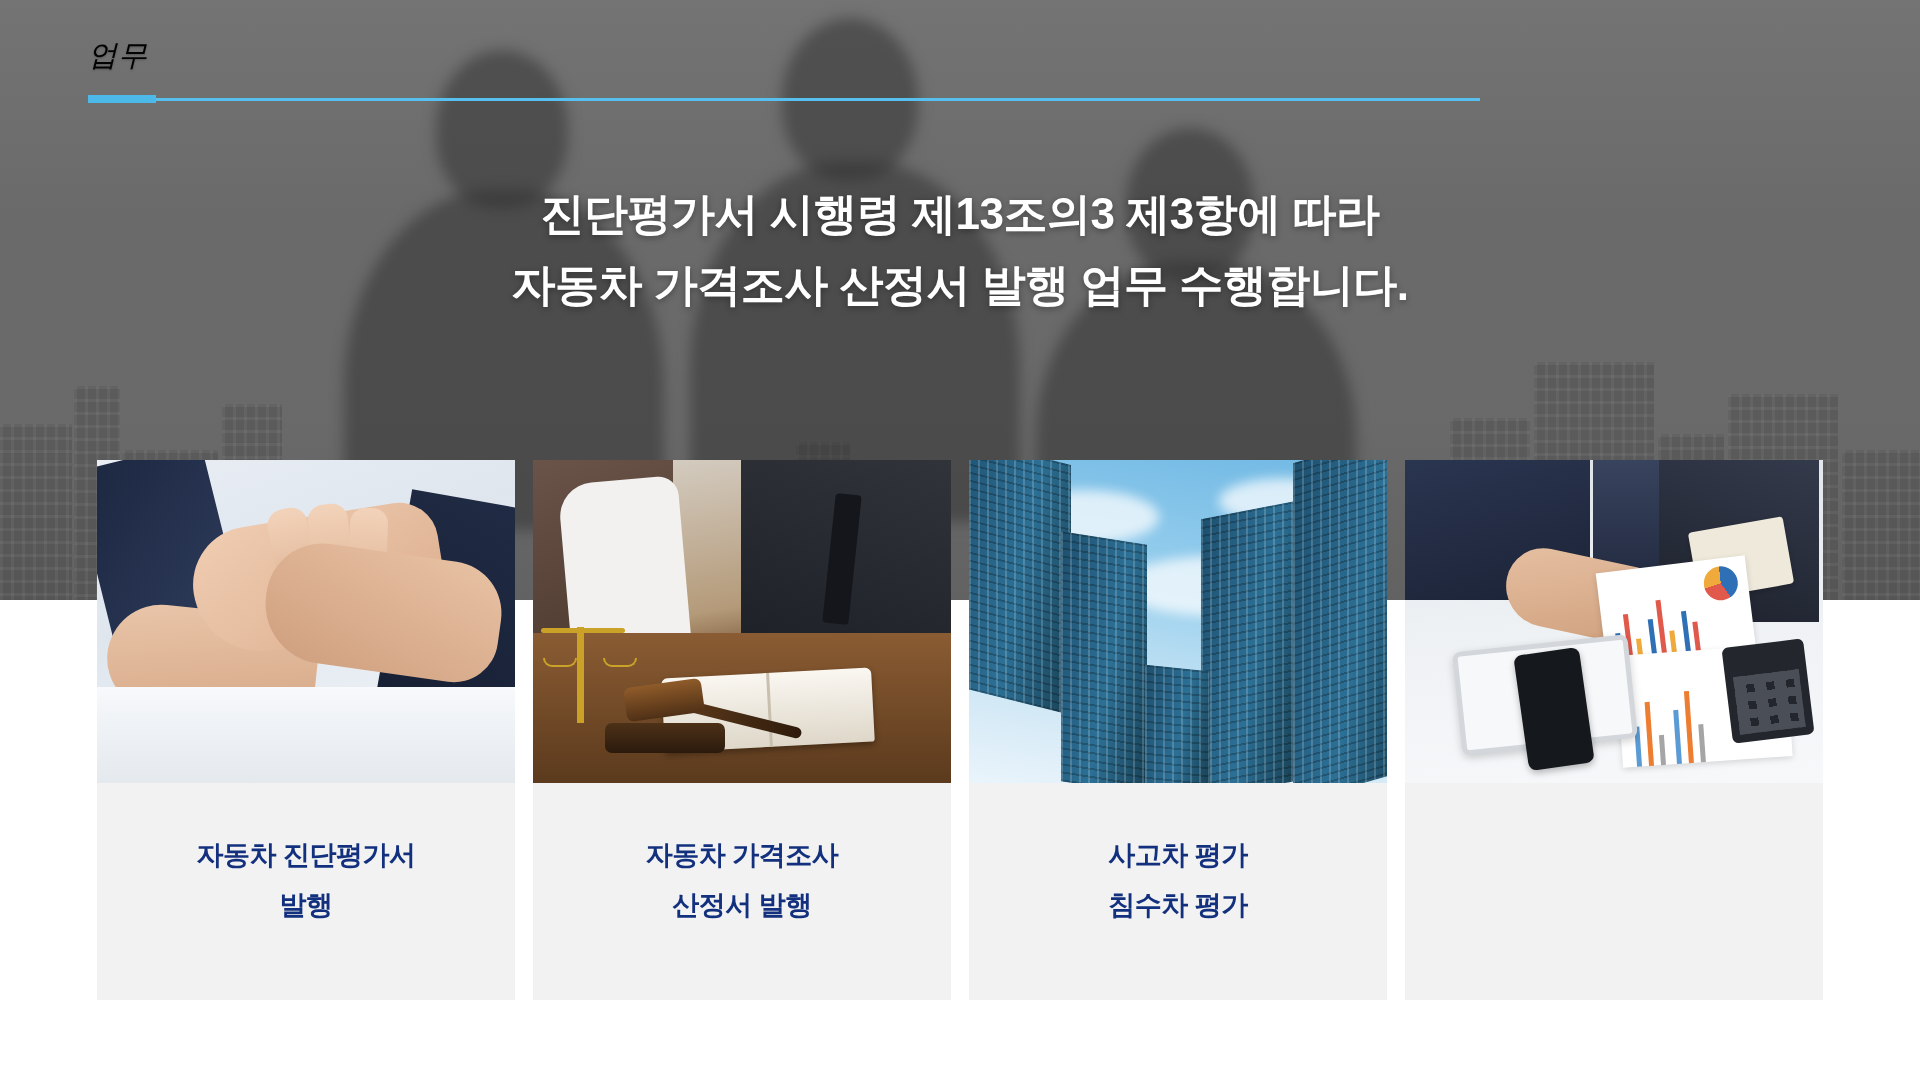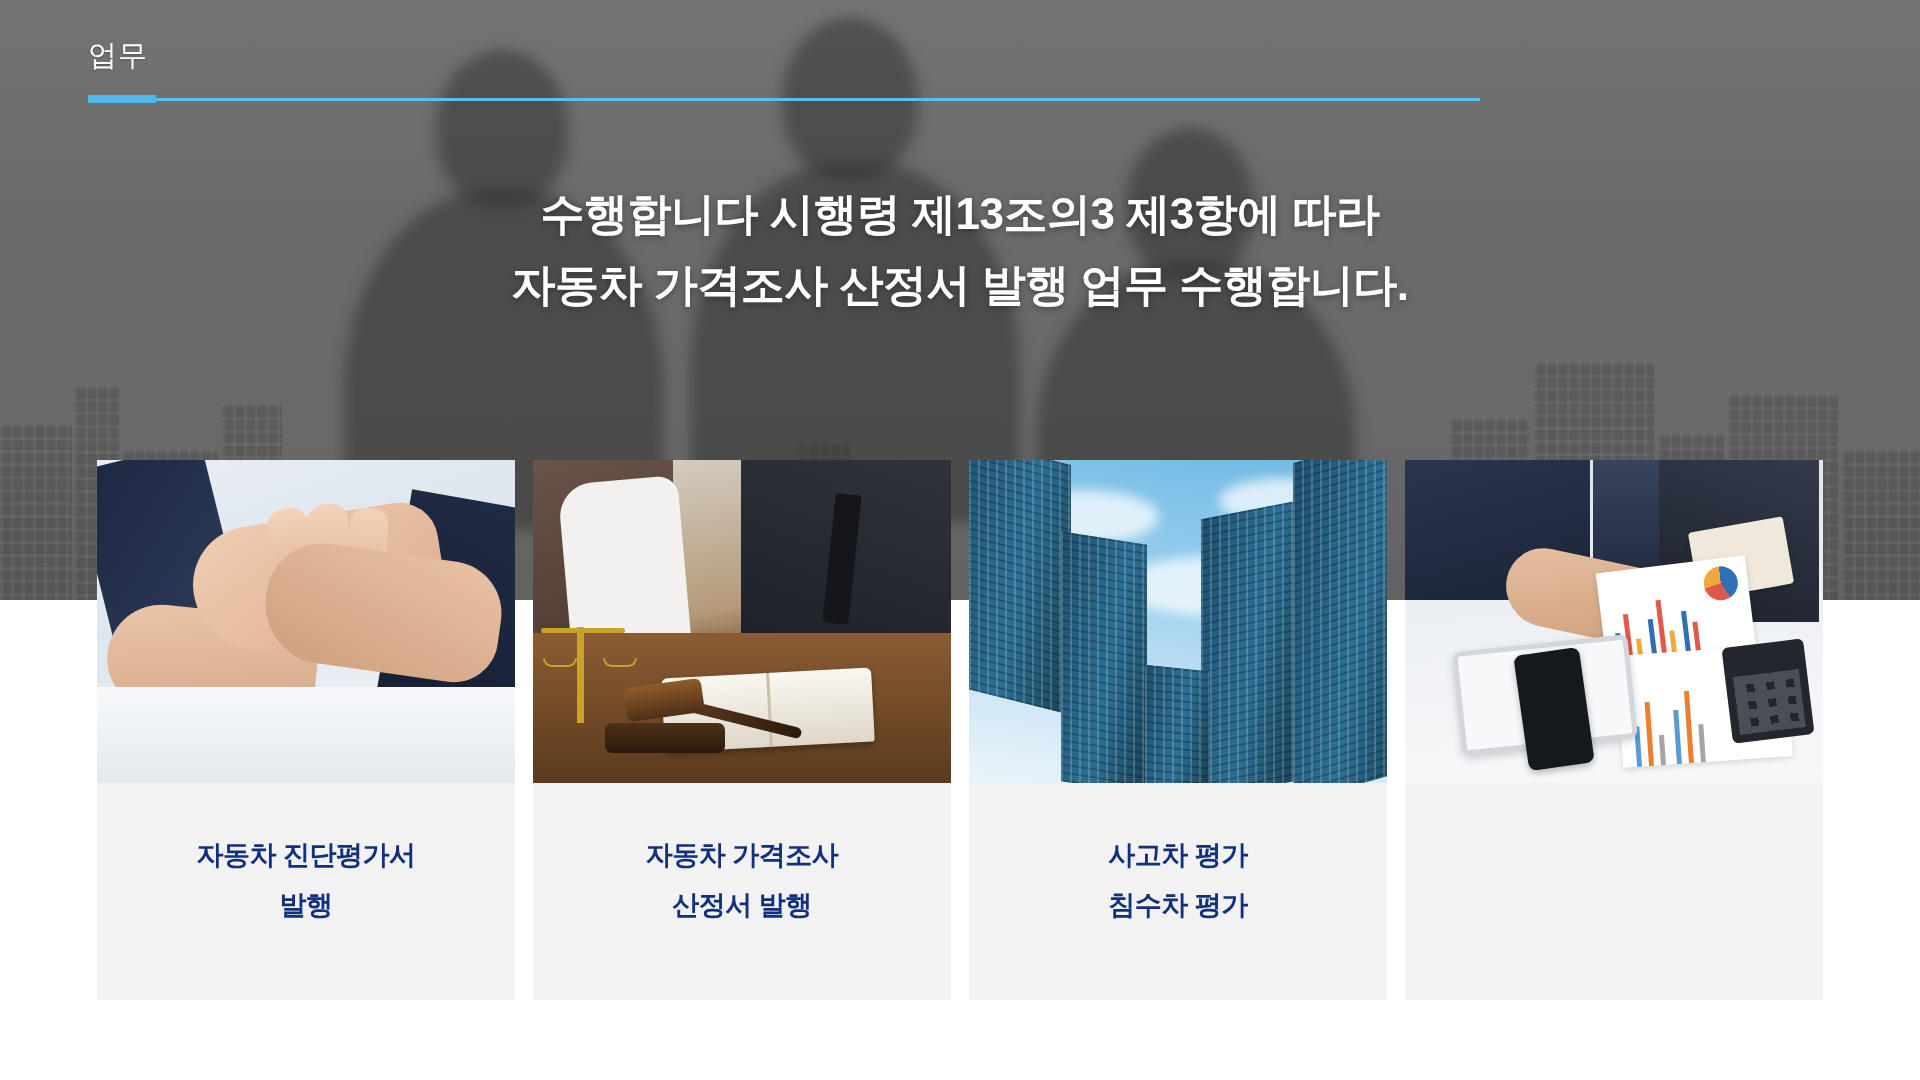--- a/index.html
+++ b/index.html
@@ -33,22 +33,22 @@
       repeating-linear-gradient(180deg, rgba(255,255,255,.05) 0 3px, transparent 3px 13px);
   }
   
   .silhouette { position:absolute; filter:blur(7px); }
   .sil-head { position:absolute; border-radius:50% 50% 45% 45%; background:rgba(45,45,45,.50); }
   .sil-body { position:absolute; background:rgba(45,45,45,.50); border-radius:46% 46% 12% 12%/58% 58% 6% 6%; }
 
   
   #title-block { position:absolute; left:88px; top:38px; width:1400px; }
   #page-title {
-    color:#ffffff; font-size:29px; font-weight:400; letter-spacing:1px;
-    line-height:1.2; text-shadow:0 1px 2px rgba(0,0,0,.25);
+    color:#000000; font-size:29px; font-weight:400; letter-spacing:1px;
+    line-height:1.2; text-shadow:0 1px 2px rgba(0,0,0,.25);font-style:italic;
   }
   #title-rule { position:absolute; left:88px; top:98px; width:1392px; height:3px; background:#58c0ee; }
   #title-rule-thick { position:absolute; left:88px; top:95px; width:68px; height:8px; background:#4cb9e8; }
 
   
   #headline {
     position:absolute; left:0; top:178px; width:1920px;
     text-align:center; color:#ffffff;
     font-size:44px; font-weight:700; line-height:1.62;
     letter-spacing:-.5px;
@@ -191,21 +191,21 @@
     <div class="sil-body" style="left:6px; top:142px; width:320px; height:300px;"></div>
   </div>
 
   <div id="title-block">
     <div id="page-title">업무</div>
   </div>
   <div id="title-rule"></div>
   <div id="title-rule-thick"></div>
 
   <div id="headline">
-    <span class="ln">수행합니다 시행령 제13조의3 제3항에 따라</span>
+    <span class="ln">진단평가서 시행령 제13조의3 제3항에 따라</span>
     <span class="ln">자동차 가격조사 산정서 발행 업무 수행합니다.</span>
   </div>
 </div>
 
 <div id="cards">
 
   <div class="card">
     <div class="card-photo ph-handshake">
       <div class="suit-l"></div>
       <div class="suit-r"></div>

